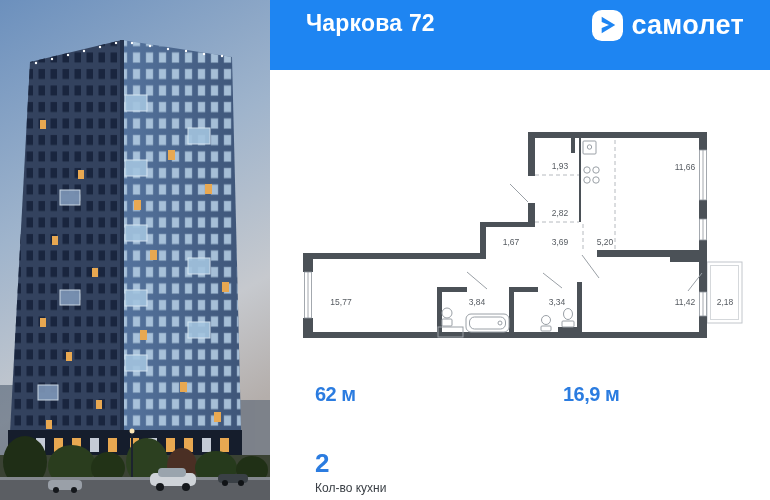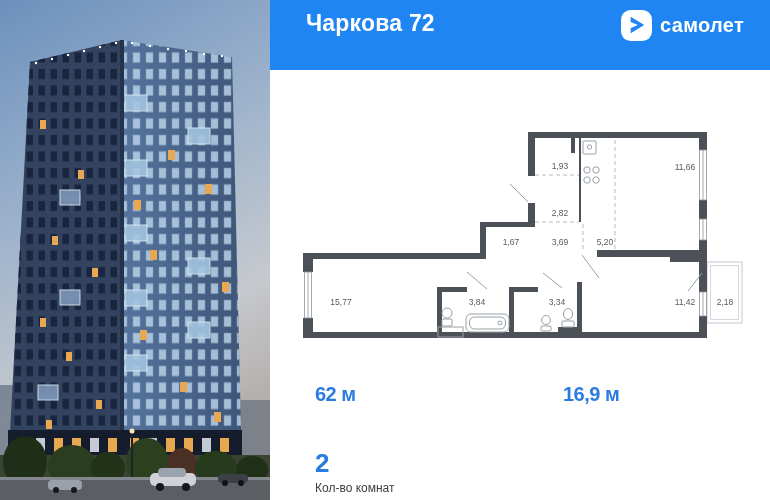--- a/index.html
+++ b/index.html
@@ -12,21 +12,21 @@
   .photo{position:absolute;left:0;top:0;width:270px;height:500px;}
   
   .panel{position:absolute;left:270px;top:0;width:500px;height:500px;background:#fff;}
   .header{
     position:absolute;left:0;top:0;width:500px;height:70px;background:#1e85f2;
     display:flex;align-items:flex-start;justify-content:space-between;
     box-sizing:border-box;padding:9px 26px 0 36px;
   }
   .title{color:#fff;font-size:23px;font-weight:700;line-height:28px;letter-spacing:.2px;}
   .logo{display:flex;align-items:center;gap:8px;height:32px;}
-  .logo-text{color:#fff;font-size:20px;font-weight:700;line-height:31px;letter-spacing:.3px;}
+  .logo-text{color:#fff;font-size:27px;font-weight:700;line-height:31px;letter-spacing:.3px;}
   
   .plan{position:absolute;left:26px;top:118px;width:450px;height:236px;}
   .room-label{font-size:8.5px;fill:#565b61;}
   
   .stat{position:absolute;width:122px;}
   .num{font-weight:700;color:#2b7ce0;font-size:20px;line-height:1;letter-spacing:-.5px;white-space:nowrap;}
   .row2 .num{font-size:26px;}
   .lbl{font-size:12px;color:#3b4046;margin-top:5px;white-space:nowrap;}
   #s1{left:45px;top:384px}#s2{left:168px;top:384px}#s3{left:293px;top:384px}
   #s4{left:45px;top:450px}#s5{left:168px;top:450px}#s6{left:293px;top:450px}
@@ -294,17 +294,17 @@
     </svg>
 
     <div class="stat row1" id="s1">
       <div class="num">62 м</div>
     </div>
     <div class="stat row1" id="s3">
       <div class="num">16,9 м</div>
     </div>
     <div class="stat row2" id="s4">
       <div class="num">2</div>
-      <div class="lbl">Кол-во комнат</div>
+      <div class="lbl">Кол-во кухни</div>
     </div>
 
   </div>
 </div>
 
 </body></html>

